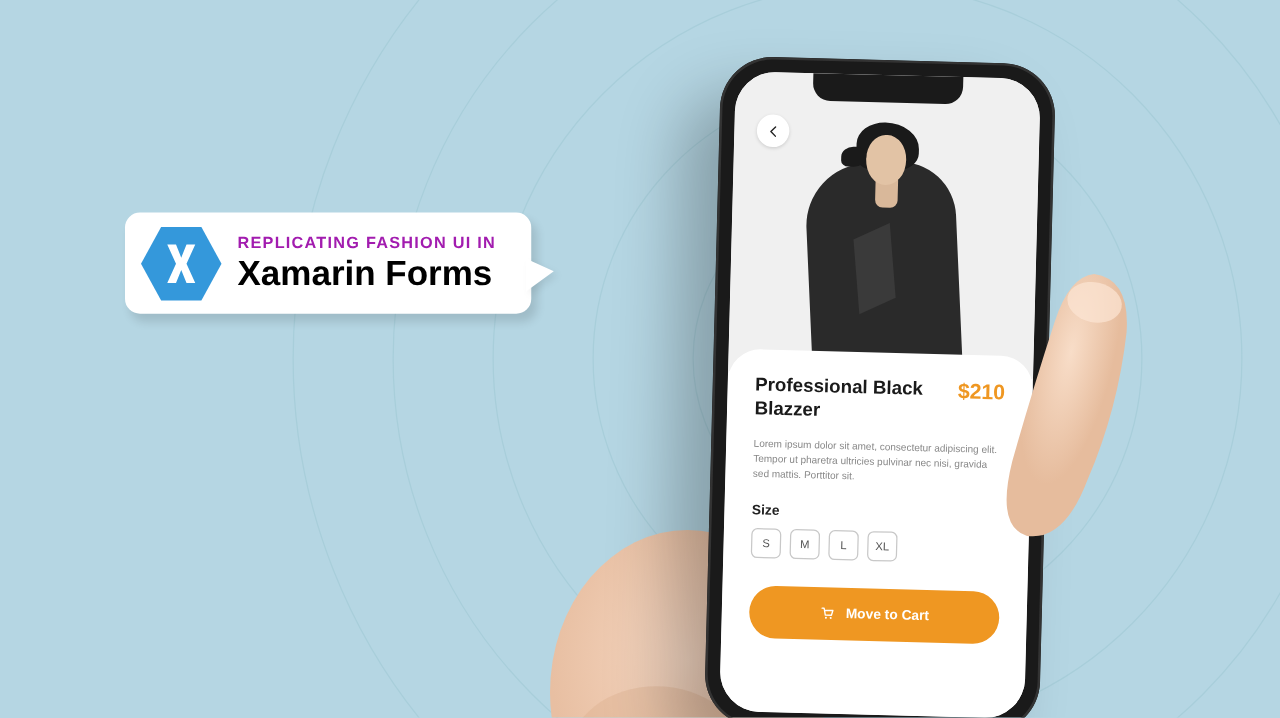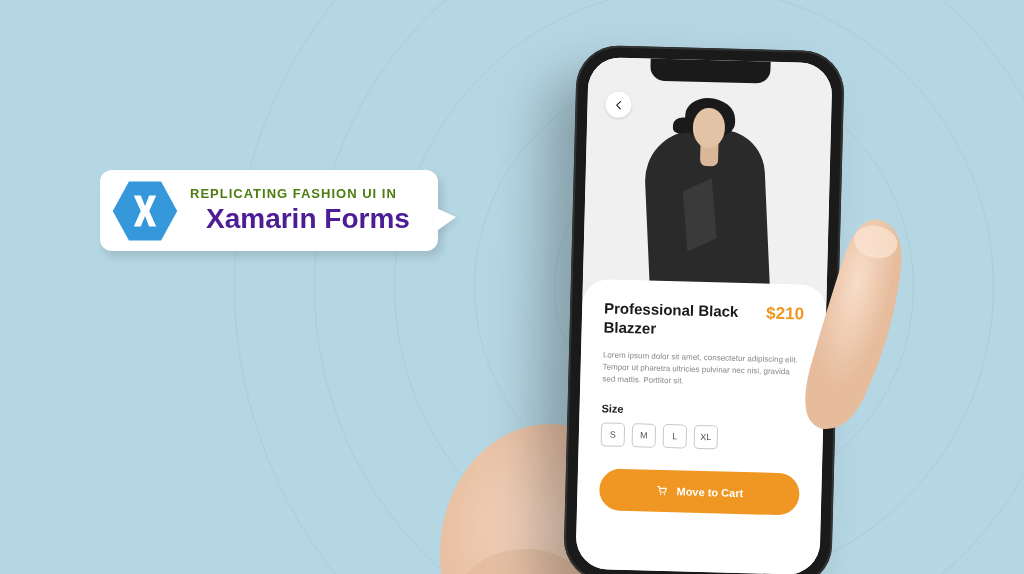--- a/index.html
+++ b/index.html
@@ -62,29 +62,28 @@
   position: absolute;
   left: 10px;
   top: 50%;
   transform: translateY(-50%);
   width: 70px;
   height: 70px;
 }
 .speech .kicker {
   font-size: 13px;
   letter-spacing: 1px;
-  color: #4d7c0f;
+  color: #a21caf;
   font-weight: 600;
 }
 .speech .title {
   font-size: 28px;
   font-weight: 600;
-  color: #4c1d95;
+  color: #000000;
   margin-top: 2px;
-  margin-left: 16px;
 }
 
 
 .hand {
   position: absolute;
   left: 290px;
   bottom: -160px;
   width: 430px;
   height: 430px;
 }

